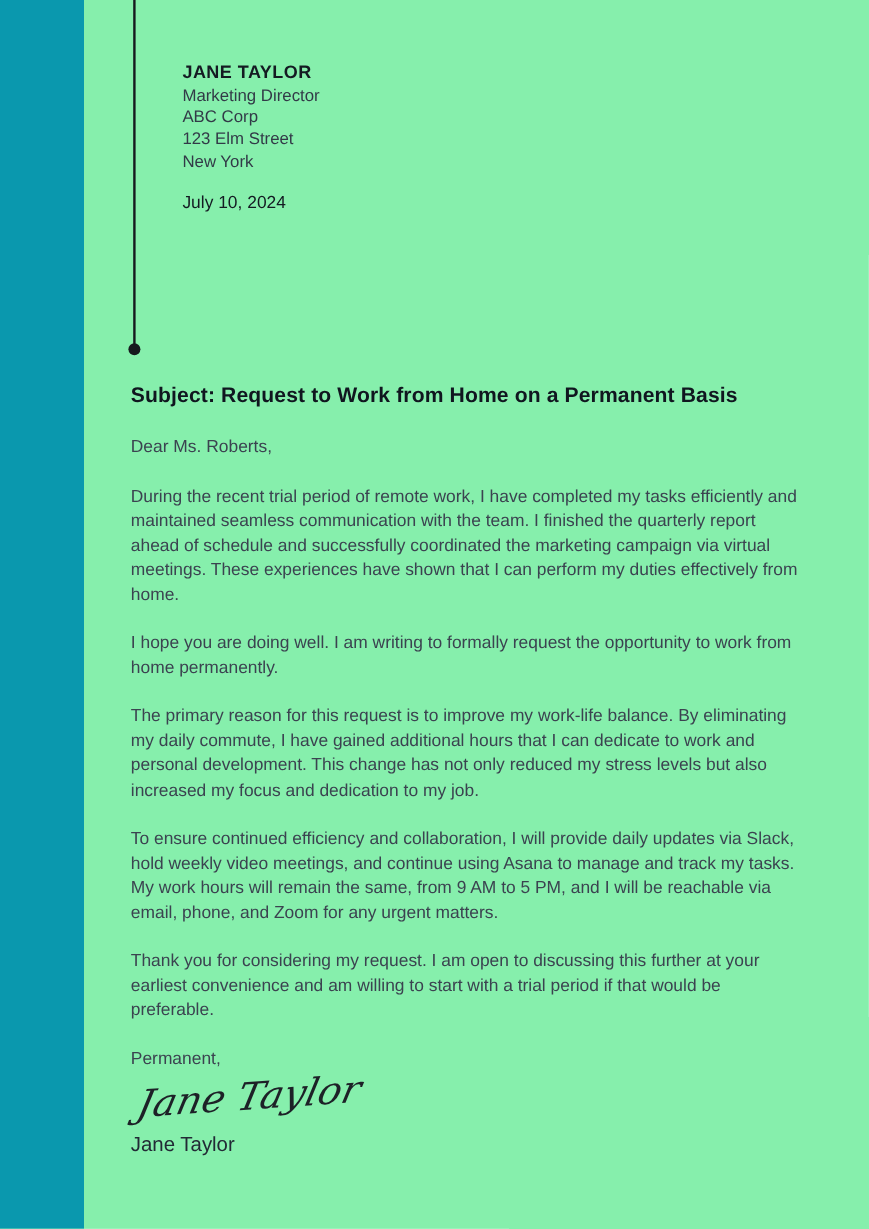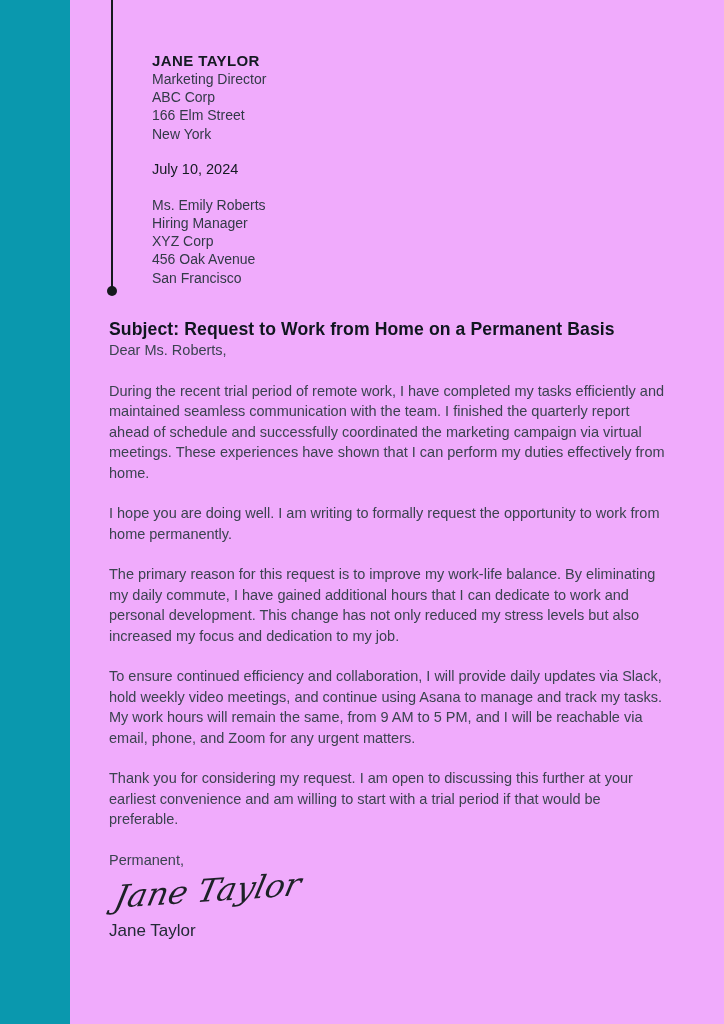--- a/index.html
+++ b/index.html
@@ -5,21 +5,21 @@
   * { margin: 0; padding: 0; box-sizing: border-box; }
   html, body { width: 724px; height: 1024px; }
   body {
     font-family: "Liberation Sans", sans-serif;
     background: #ffffff;
   }
   .page {
     position: relative;
     width: 724px;
     height: 1024px;
-    background: #f0abfc;
+    background: #86efac;
     overflow: hidden;
   }
   .accent-bar {
     position: absolute;
     left: 0; top: 0;
     width: 70px; height: 100%;
     background: #0a98ae;
   }
   .timeline-line {
     position: absolute;
@@ -62,20 +62,21 @@
   .letter-body {
     position: absolute;
     left: 109px; top: 318px;
     width: 564px;
   }
   .subject {
     font-size: 17.6px;
     font-weight: bold;
     color: #10161f;
     letter-spacing: 0.1px;
+    margin-bottom: 23px;
     line-height: 22px;
   }
   .salutation, .paragraph {
     font-size: 14.5px;
     line-height: 20.5px;
     color: #3b4350;
     margin-bottom: 20px;
   }
   .closing {
     font-size: 14.5px;
@@ -108,33 +109,26 @@
 
   <div class="accent-bar"></div>
   <div class="timeline-line"></div>
   <div class="timeline-dot"></div>
 
   <div class="header-block">
     <div class="sender-block">
       <div class="sender-name">JANE TAYLOR</div>
       <div class="addr-line">Marketing Director</div>
       <div class="addr-line">ABC Corp</div>
-      <div class="addr-line">166 Elm Street</div>
+      <div class="addr-line">123 Elm Street</div>
       <div class="addr-line">New York</div>
     </div>
 
     <div class="date-line">July 10, 2024</div>
 
-    <div class="recipient-block">
-      <div class="addr-line">Ms. Emily Roberts</div>
-      <div class="addr-line">Hiring Manager</div>
-      <div class="addr-line">XYZ Corp</div>
-      <div class="addr-line">456 Oak Avenue</div>
-      <div class="addr-line">San Francisco</div>
-    </div>
   </div>
 
   <div class="letter-body">
     <div class="subject">Subject: Request to Work from Home on a Permanent Basis</div>
     <div class="salutation">Dear Ms. Roberts,</div>
     <p class="paragraph">During the recent trial period of remote work, I have completed my tasks efficiently and maintained seamless communication with the team. I finished the quarterly report ahead of schedule and successfully coordinated the marketing campaign via virtual meetings. These experiences have shown that I can perform my duties effectively from home.</p>
     <p class="paragraph">I hope you are doing well. I am writing to formally request the opportunity to work from home permanently.</p>
     <p class="paragraph">The primary reason for this request is to improve my work-life balance. By eliminating my daily commute, I have gained additional hours that I can dedicate to work and personal development. This change has not only reduced my stress levels but also increased my focus and dedication to my job.</p>
     <p class="paragraph">To ensure continued efficiency and collaboration, I will provide daily updates via Slack, hold weekly video meetings, and continue using Asana to manage and track my tasks. My work hours will remain the same, from 9 AM to 5 PM, and I will be reachable via email, phone, and Zoom for any urgent matters.</p>
     <p class="paragraph">Thank you for considering my request. I am open to discussing this further at your earliest convenience and am willing to start with a trial period if that would be preferable.</p>

